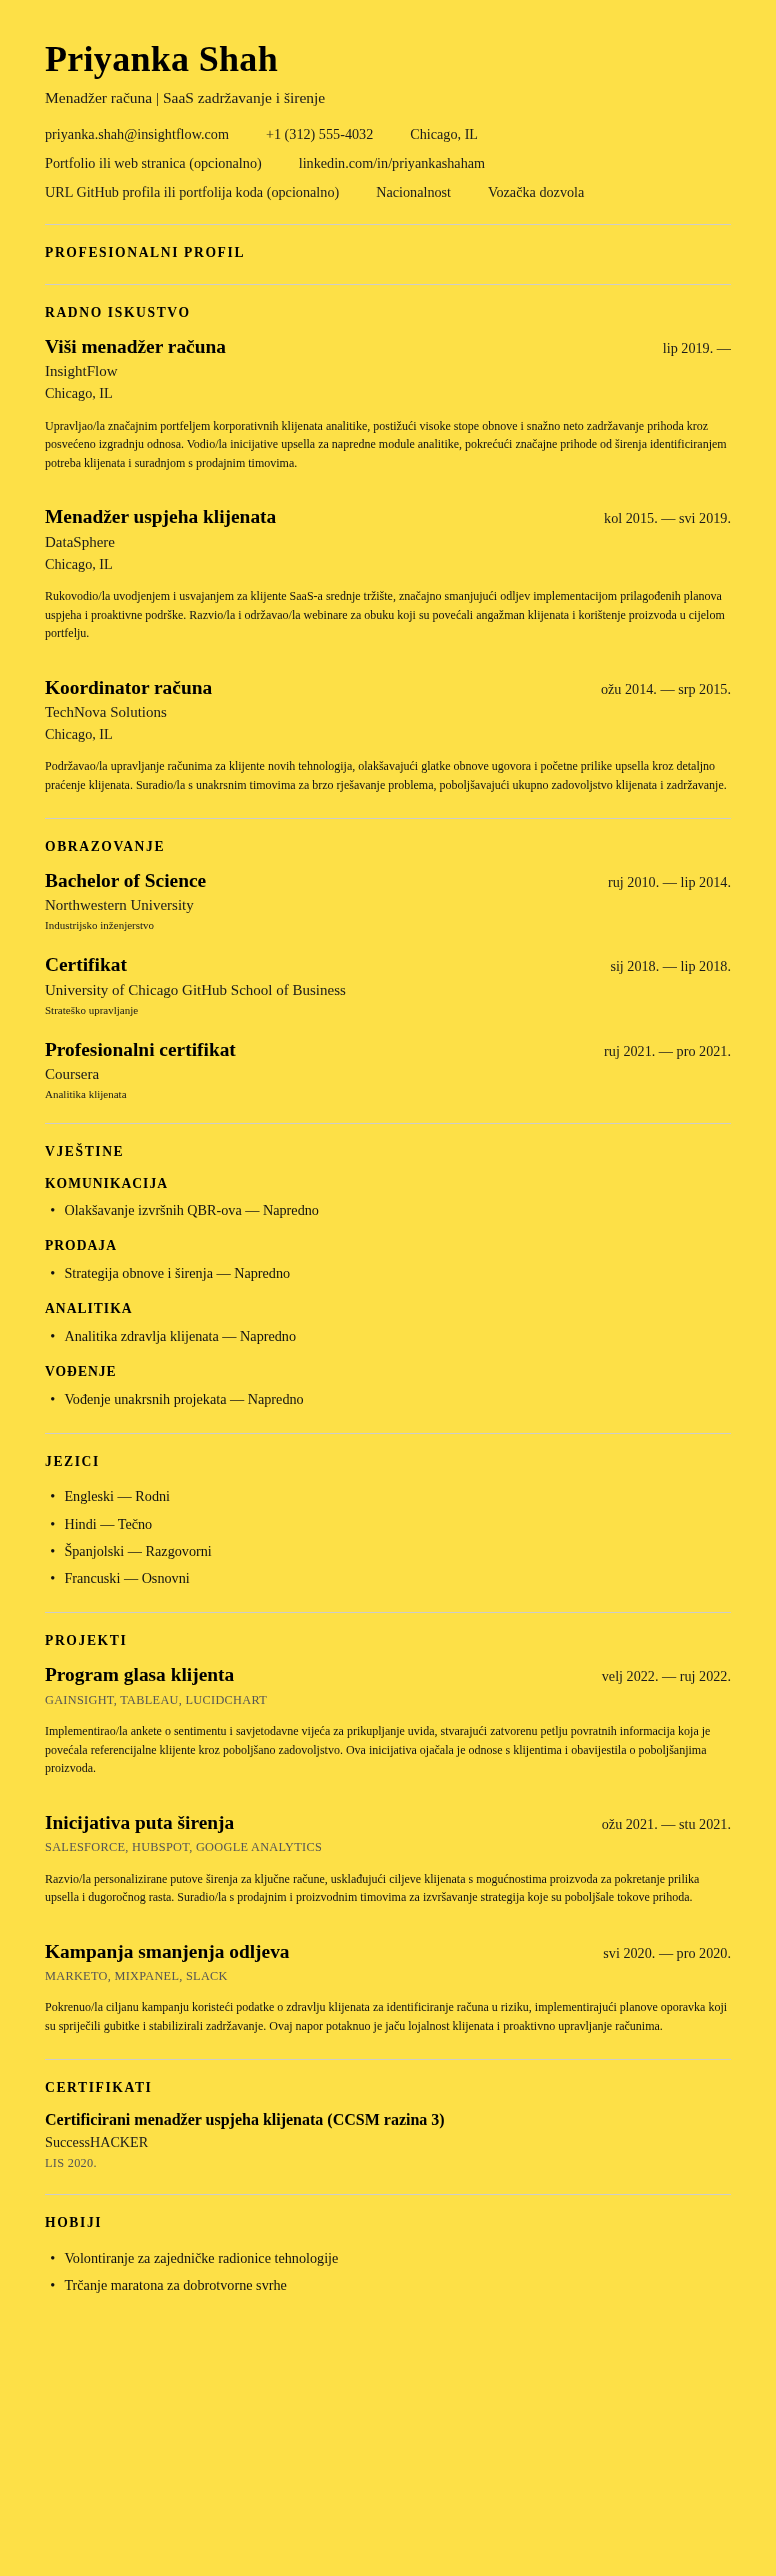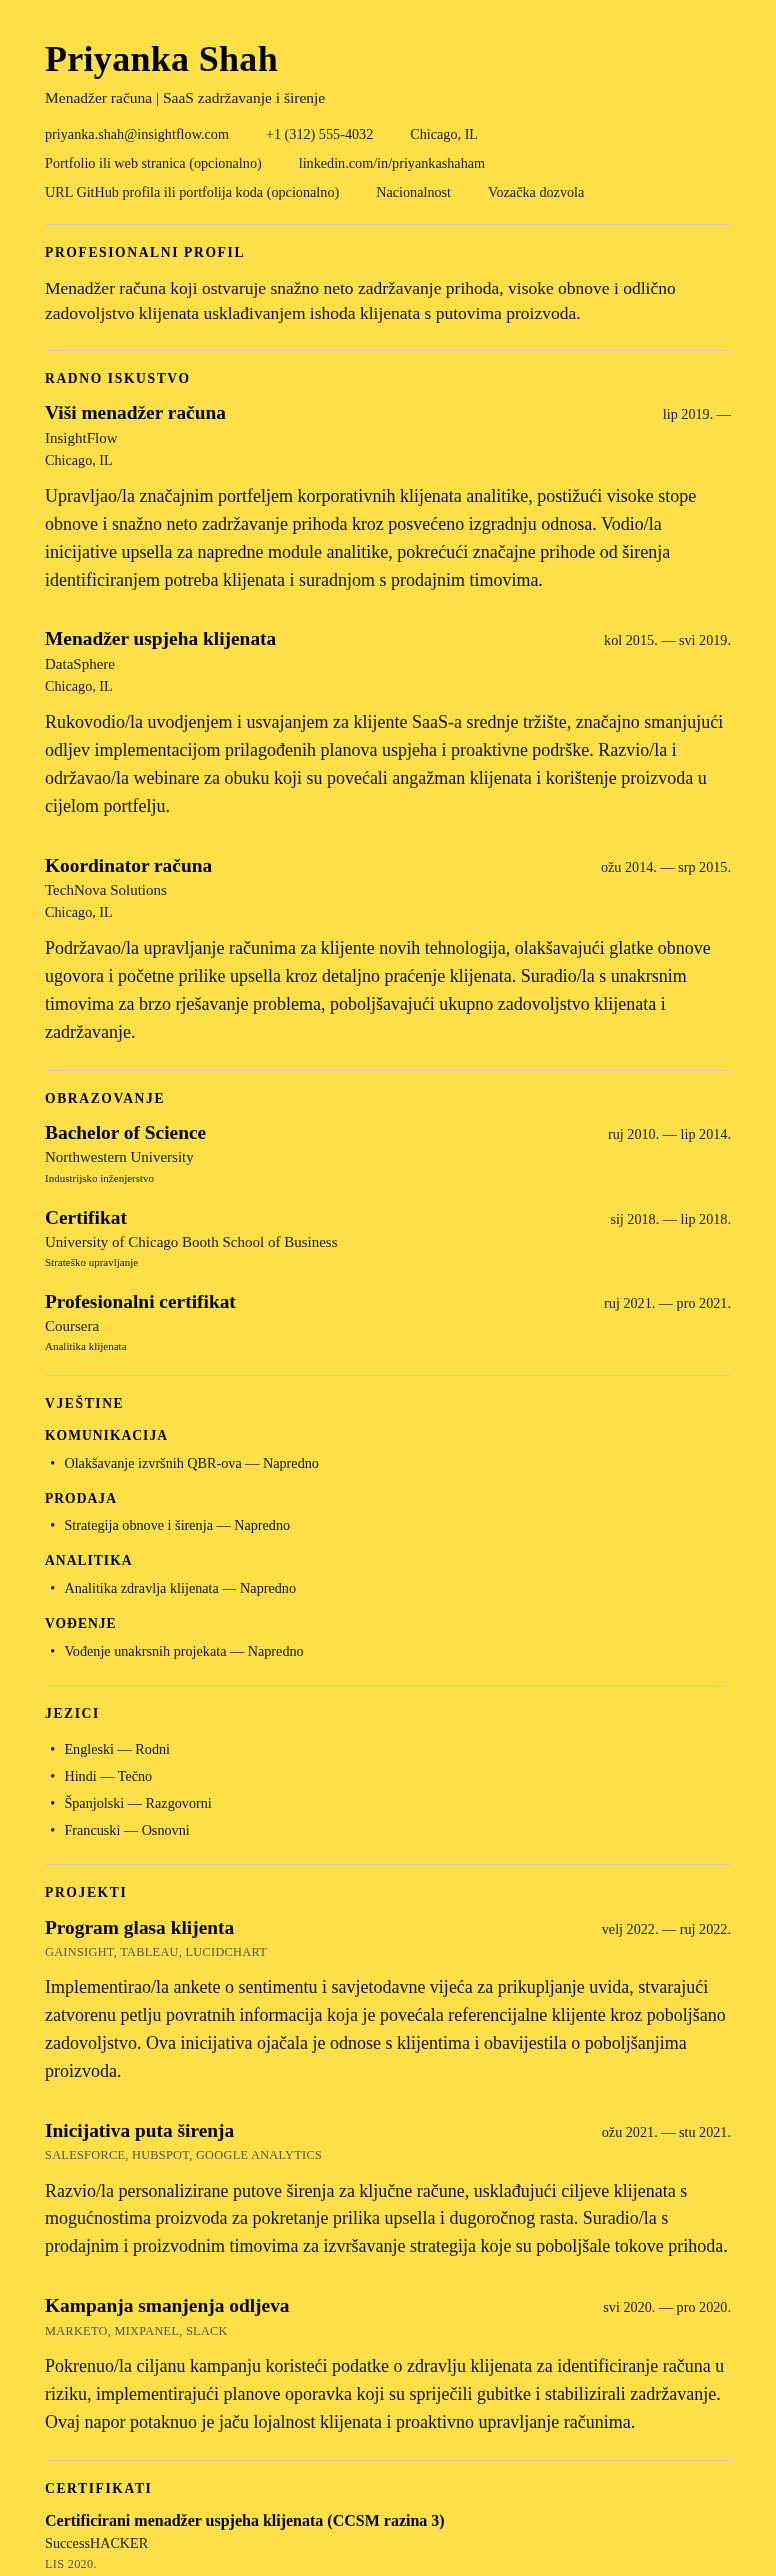--- a/index.html
+++ b/index.html
@@ -74,21 +74,21 @@
     color: #000000;
   }
   .entry-date {
     font-size: 14.2px;
     white-space: nowrap;
     color: #1a1a1a;
   }
   .entry-company { font-size: 15px; margin-top: 5.2px; color: #1a1a1a; }
   .entry-location { font-size: 14.2px; margin-top: 5.2px; color: #1a1a1a; }
   .entry-desc {
-    font-size: 18px;
+    font-size: 12px;
     line-height: 1.55;
     margin-top: 14.2px;
     color: #111111;
   }
   .entry-sub { font-size: 15px; margin-top: 5.2px; color: #1a1a1a; }
   .entry-field { font-size: 11px; margin-top: 5.2px; color: #1a1a1a; }
   .entry-tools {
     font-size: 12.3px;
     letter-spacing: 0.3px;
     text-transform: uppercase;
@@ -158,21 +158,20 @@
       <div class="contact-row">
         <span>URL GitHub profila ili portfolija koda (opcionalno)</span>
         <span>Nacionalnost</span>
         <span>Vozačka dozvola</span>
       </div>
     </div>
   </header>
 
   <section>
     <h2 class="sec-heading">PROFESIONALNI PROFIL</h2>
-    <p class="profile-text">Menadžer računa koji ostvaruje snažno neto zadržavanje prihoda, visoke obnove i odlično zadovoljstvo klijenata usklađivanjem ishoda klijenata s putovima proizvoda.</p>
   </section>
 
   <section>
     <h2 class="sec-heading">RADNO ISKUSTVO</h2>
 
     <div class="entry">
       <div class="entry-head">
         <div class="entry-title">Viši menadžer računa</div>
         <div class="entry-date">lip 2019. —</div>
       </div>
@@ -212,21 +211,21 @@
       </div>
       <div class="entry-sub">Northwestern University</div>
       <div class="entry-field">Industrijsko inženjerstvo</div>
     </div>
 
     <div class="entry edu-entry">
       <div class="entry-head">
         <div class="entry-title">Certifikat</div>
         <div class="entry-date">sij 2018. — lip 2018.</div>
       </div>
-      <div class="entry-sub">University of Chicago Booth School of Business</div>
+      <div class="entry-sub">University of Chicago GitHub School of Business</div>
       <div class="entry-field">Strateško upravljanje</div>
     </div>
 
     <div class="entry edu-entry">
       <div class="entry-head">
         <div class="entry-title">Profesionalni certifikat</div>
         <div class="entry-date">ruj 2021. — pro 2021.</div>
       </div>
       <div class="entry-sub">Coursera</div>
       <div class="entry-field">Analitika klijenata</div>

